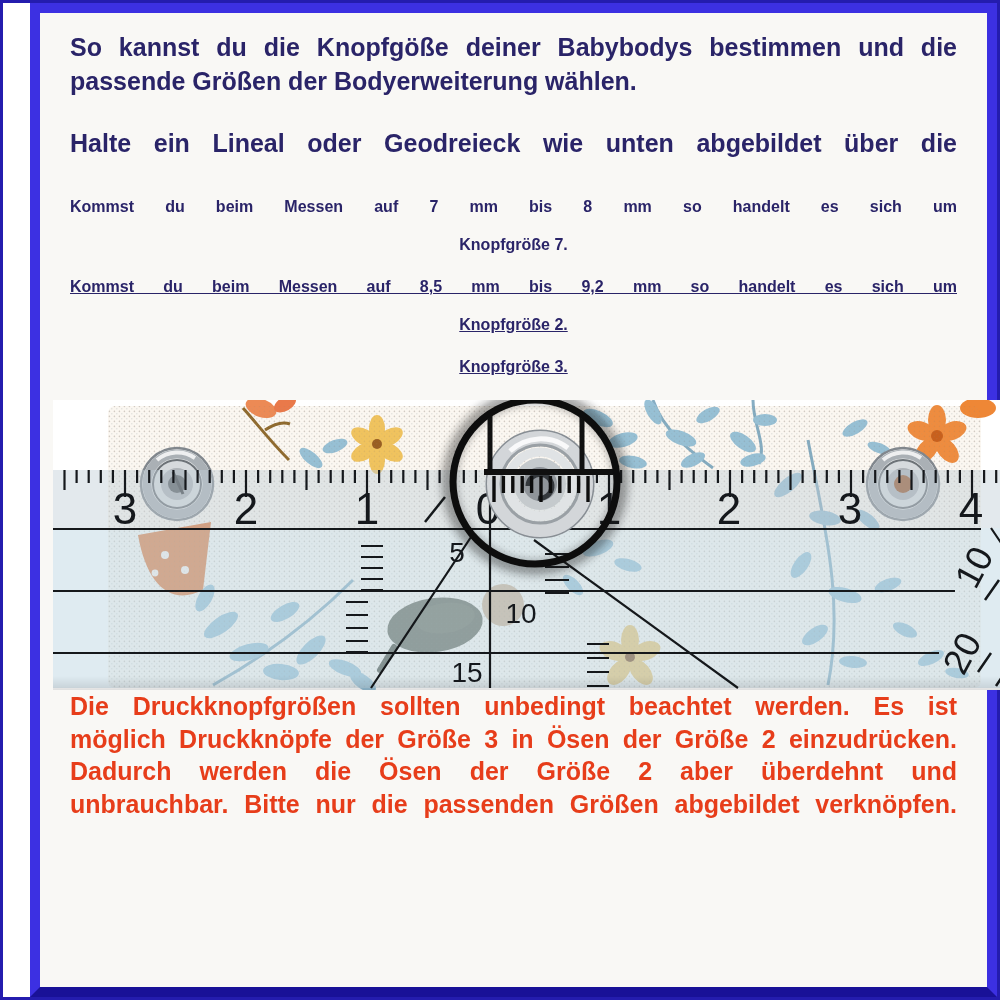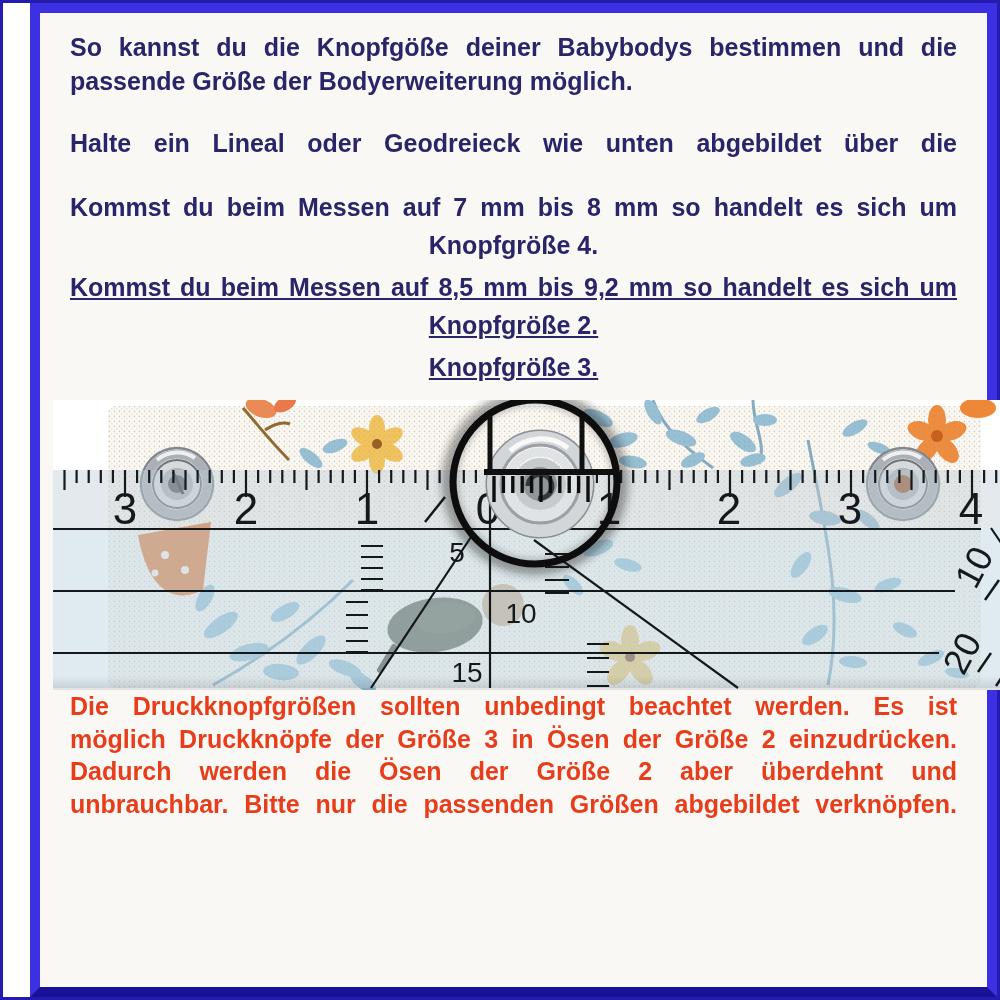--- a/index.html
+++ b/index.html
@@ -17,49 +17,49 @@
     background:var(--paper);}
   .content{box-sizing:border-box;width:100%;height:100%;
     padding:17px 30px 0 30px;}
   .para{margin:0;font-weight:700;}
   .line{display:block;}
   .jl{text-align:justify;text-align-last:justify;}
   .ll{text-align:left;text-align-last:left;}
   .cl{text-align:center;text-align-last:center;}
   .intro .para{color:var(--navy);font-size:25px;line-height:34px;margin-bottom:28px;}
   .measure{margin-top:28px;}
-  .measure .para{color:var(--navy);font-size:25px;line-height:38px;}
+  .measure .para{color:var(--navy);font-size:16px;line-height:38px;}
   .measure .para + .para{margin-top:4px;text-decoration:underline;}
   .photo{margin-top:14px;width:940px;height:290px;position:relative;}
   .photo svg{position:absolute;left:-17px;top:0;}
   .warning{}
   .warning .line{color:var(--red);font-size:25px;line-height:32.5px;font-weight:700;}
   svg text{font-family:"Liberation Sans",sans-serif;}
 </style>
 </head>
 <body>
 
 <div class="frame">
  <div class="inner-frame">
   <div class="content">
 
     <section class="intro">
       <p class="para">
         <span class="line jl">So kannst du die Knopfgöße deiner Babybodys bestimmen und die</span>
-        <span class="line ll">passende Größe der Bodyerweiterung möglich.</span>
+        <span class="line ll">passende Größen der Bodyerweiterung wählen.</span>
       </p>
       <p class="para">
         <span class="line jl">Halte ein Lineal oder Geodreieck wie unten abgebildet über die</span>
       </p>
     </section>
 
     <section class="measure">
       <p class="para">
         <span class="line jl">Kommst du beim Messen auf 7 mm bis 8 mm so handelt es sich um</span>
-        <span class="line cl">Knopfgröße 4.</span>
+        <span class="line cl">Knopfgröße 7.</span>
       </p>
       <p class="para">
         <span class="line jl">Kommst du beim Messen auf 8,5 mm bis 9,2 mm so handelt es sich um</span>
         <span class="line cl">Knopfgröße 2.</span>
       </p>
       <p class="para">
         <span class="line cl">Knopfgröße 3.</span>
       </p>
     </section>
 

